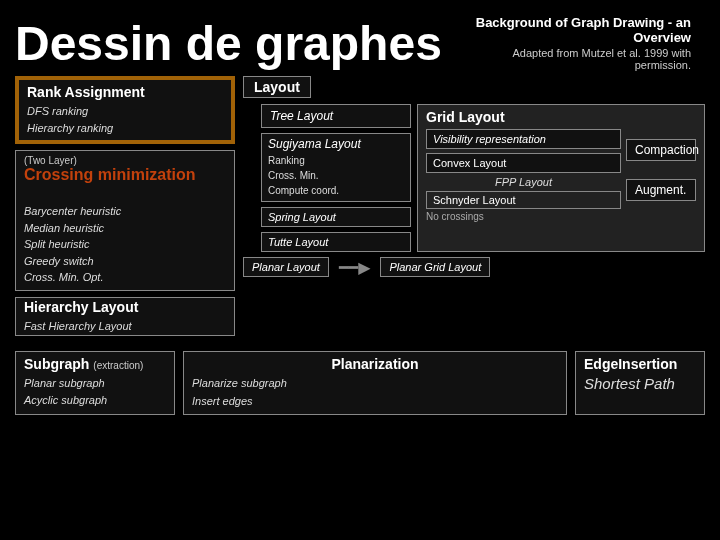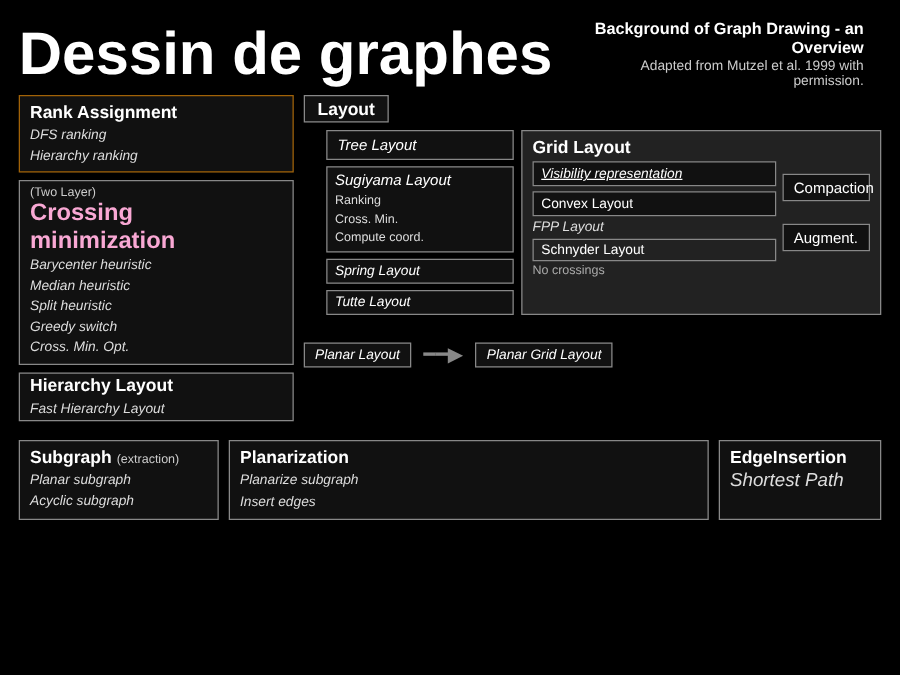--- a/index.html
+++ b/index.html
@@ -42,21 +42,21 @@
     }
 
     
     .left-col {
       width: 220px;
       flex-shrink: 0;
     }
 
     
     .section-box {
-      border: 1px solid #a16207;
+      border: 4px solid #a16207;
       padding: 4px 8px;
       margin-bottom: 6px;
       background: #111;
     }
     .section-title {
       font-size: 14px;
       font-weight: bold;
       color: #fff;
       margin-bottom: 3px;
     }
@@ -73,24 +73,24 @@
       padding: 4px 8px;
       margin-bottom: 6px;
       background: #111;
     }
     .two-layer-label {
       font-size: 10px;
       color: #ccc;
       display: block;
     }
     .crossing-title {
-      font-size: 19px;
-      font-weight: bold;
-      color: #f9a8d4;
-      margin-bottom: 0;
+      font-size: 16px;
+      font-weight: bold;
+      color: #c2410c;
+      margin-bottom: 19px;
     }
 
     
     .layout-label {
       border: 1px solid #888;
       display: inline-block;
       padding: 2px 10px;
       font-size: 14px;
       font-weight: bold;
       background: #111;
@@ -135,20 +135,21 @@
       padding: 3px 6px;
       background: #111;
       font-size: 11px;
       margin-bottom: 3px;
     }
     .fpp-layout {
       font-size: 11px;
       font-style: italic;
       color: #ddd;
       margin-bottom: 3px;
+      text-align: center;
     }
     .schnyder-box {
       border: 1px solid #888;
       padding: 2px 6px;
       font-size: 11px;
     }
     .no-crossings {
       font-size: 10px;
       color: #aaa;
       margin-top: 2px;
@@ -235,20 +236,21 @@
     .planarization-box {
       border: 1px solid #888;
       padding: 4px 8px;
       background: #111;
       flex: 1;
     }
     .planarization-title {
       font-size: 14px;
       font-weight: bold;
       margin-bottom: 3px;
+      text-align: center;
     }
     .planarize-items {
       font-size: 11px;
       font-style: italic;
       color: #ddd;
       line-height: 1.6;
     }
 
     .edge-insertion-box {
       border: 1px solid #888;
@@ -295,21 +297,20 @@
     }
 
     
     .visibility-box {
       border: 1px solid #888;
       padding: 3px 6px;
       font-size: 11px;
       font-style: italic;
       background: #111;
       margin-bottom: 4px;
-      text-decoration: underline;
     }
 
   </style>
 </head>
 <body>
 
 <div style="width:720px; height:540px; background:#000; position:relative; overflow:hidden;">
 
   <div class="header">
     <div class="main-title">Dessin de graphes</div>
@@ -347,21 +348,21 @@
         </div>
 
       </div>
 
       <div class="right-layout">
 
         
         <div class="layout-label">Layout</div>
 
         
-        <div style="display:flex; gap:6px; margin-bottom:22px;padding-left:18px;">
+        <div style="display:flex; gap:6px; margin-bottom:5px;padding-left:18px;">
 
           <div style="width:150px; flex-shrink:0;">
             <div class="tree-layout-box" style="margin-bottom:5px;">
               <div style="font-size:12px; font-style:italic;">Tree Layout</div>
             </div>
             <div class="sugiyama-box" style="margin-bottom:5px;">
               <div class="sugiyama-title">Sugiyama Layout</div>
               <div class="sugiyama-item">Ranking</div>
               <div class="sugiyama-item">Cross. Min.</div>
               <div class="sugiyama-item">Compute coord.</div>

